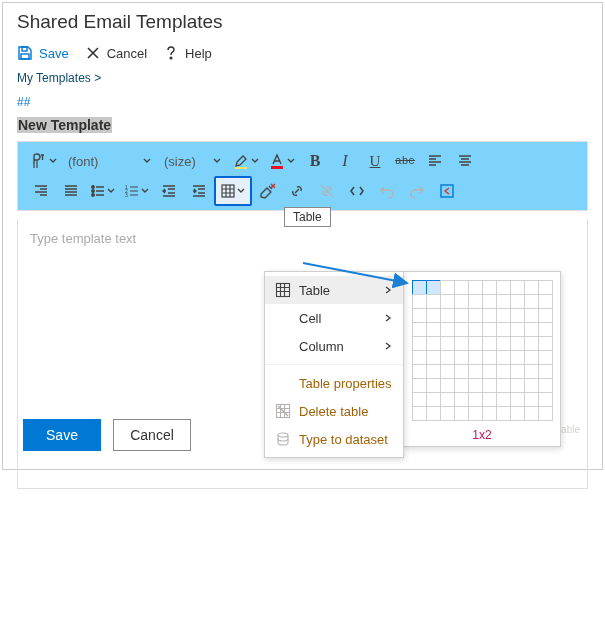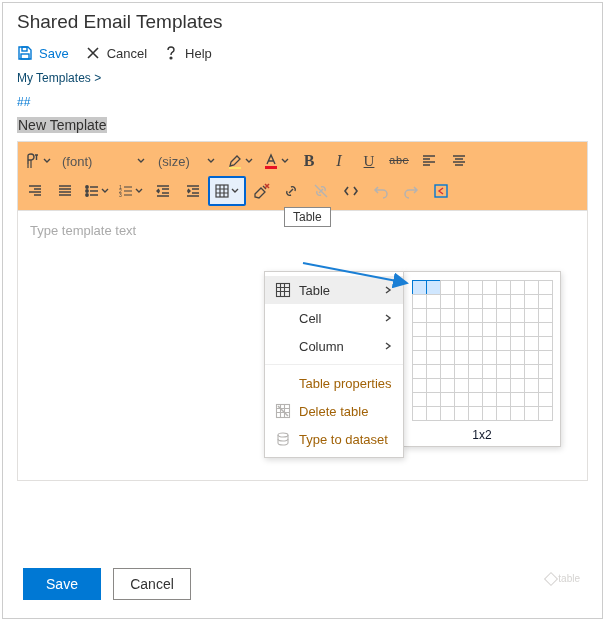--- a/index.html
+++ b/index.html
@@ -9,21 +9,21 @@
     font-size: 13px;
     color: #323130;
     width: 605px;
     height: 621px;
     overflow: hidden;
     position: relative;
   }
   .window {
     border: 1px solid #ccc;
     width: 601px;
-    height: 617px;
+    height: 468px;
     margin: 2px;
     background: #fff;
     position: relative;
   }
   .titlebar {
     display: flex;
     align-items: center;
     justify-content: space-between;
     padding: 8px 10px 4px 14px;
   }
@@ -71,29 +71,29 @@
     padding: 4px 14px;
     color: #0078d4;
     font-size: 12px;
   }
   .templ-name {
     margin: 4px 14px 8px 14px;
     font-size: 14px;
   }
   .templ-name span {
     background: #c8c8c8;
-    font-weight: 400;
+    font-weight: 700;
     padding: 0 1px;
   }
   
   .editor-toolbar {
-    background: #fdba74;
+    background: #7dd3fc;
     border: 1px solid #e1dfdd;
-    margin: 0 14px;
-    padding: 4px 2px;
+    margin: 8px 14px;
+    padding: 4px 8px;
   }
   .tb-row {
     display: flex;
     align-items: center;
     flex-wrap: nowrap;
   }
   .tb-item {
     display: inline-flex;
     align-items: center;
     justify-content: center;
@@ -210,21 +210,21 @@
     background: #fff;
   }
   .gp-cell.sel {
     border: 1px solid #0078d4;
     background: #d0e7ff;
   }
   .gp-label {
     text-align: center;
     font-size: 12px;
     margin-top: 8px;
-    color: #0f172a;
+    color: #be185d;
   }
 
   
   .arrow {
     position: absolute;
     left: 298px;
     top: 250px;
     z-index: 25;
     pointer-events: none;
   }

